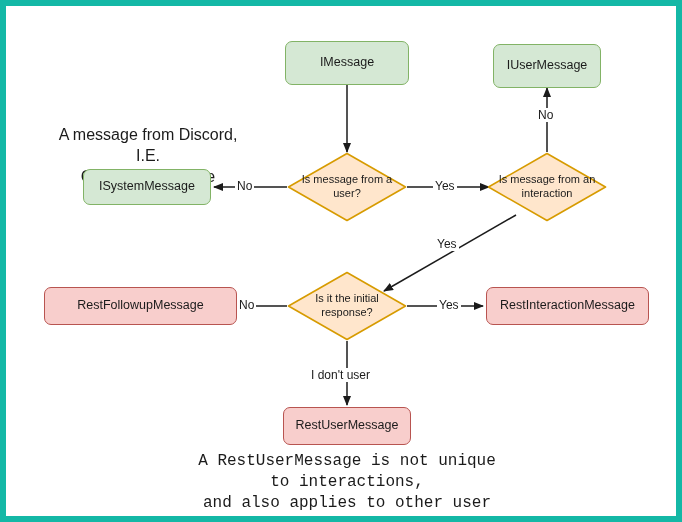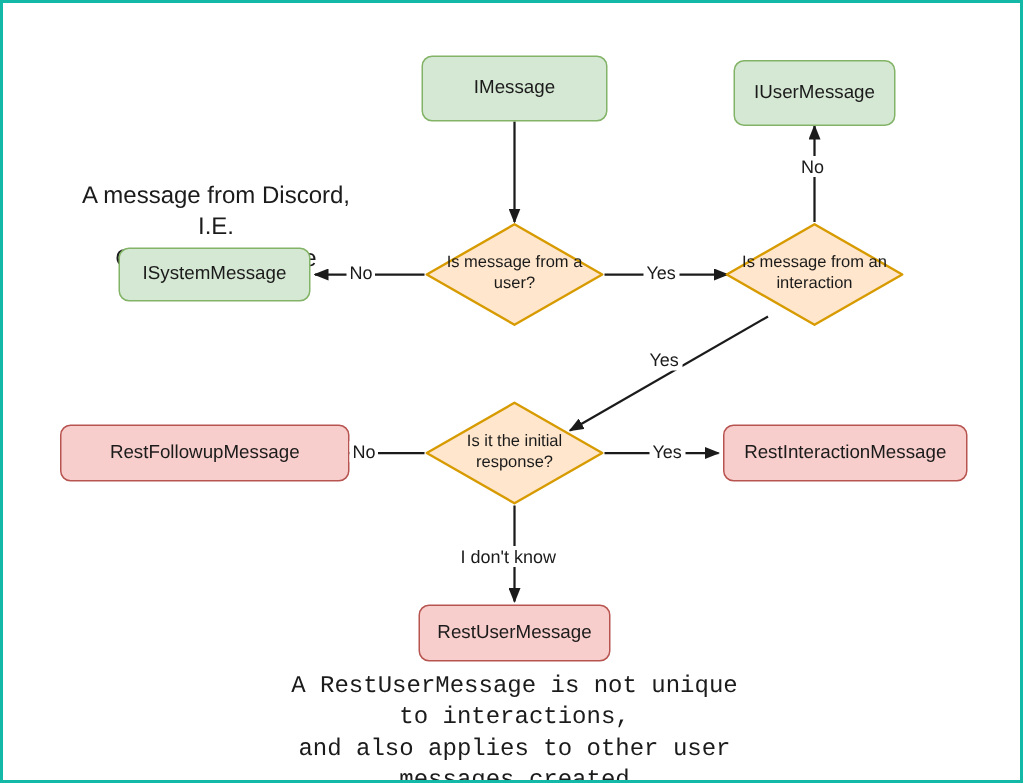--- a/index.html
+++ b/index.html
@@ -8,21 +8,21 @@
     background: #ffffff;
   }
   body {
     font-family: "Liberation Sans", sans-serif;
   }
   #canvas {
     position: relative;
     width: 682px;
     height: 522px;
     background: #ffffff;
-    border: 2px solid #14b8a6;
+    border: 6px solid #14b8a6;
     box-sizing: border-box;
     overflow: hidden;
   }
   #edge-layer {
     position: absolute;
     left: 0;
     top: 0;
     width: 682px;
     height: 522px;
     pointer-events: none;
@@ -178,21 +178,21 @@
   <div class="edge-label" style="left:427px; top:173px;">Yes</div>
 
   <div class="edge-label" style="left:530px; top:102px;">No</div>
 
   <div class="edge-label" style="left:429px; top:231px;">Yes</div>
 
   <div class="edge-label" style="left:231px; top:292px;">No</div>
 
   <div class="edge-label" style="left:431px; top:292px;">Yes</div>
 
-  <div class="edge-label" style="left:303px; top:362px;">I don't know</div>
+  <div class="edge-label" style="left:303px; top:362px;">I don't user</div>
 
   <div class="annotation" style="left:47px; top:118px; width:190px;">A message from Discord, I.E.
 Community update notifications.</div>
 
   <div class="annotation" style="left:186px; top:445px; width:310px;font-family:Liberation Mono, monospace;">A RestUserMessage is not unique to interactions,
 and also applies to other user messages created
 through REST.</div>
 
 </div>
 

